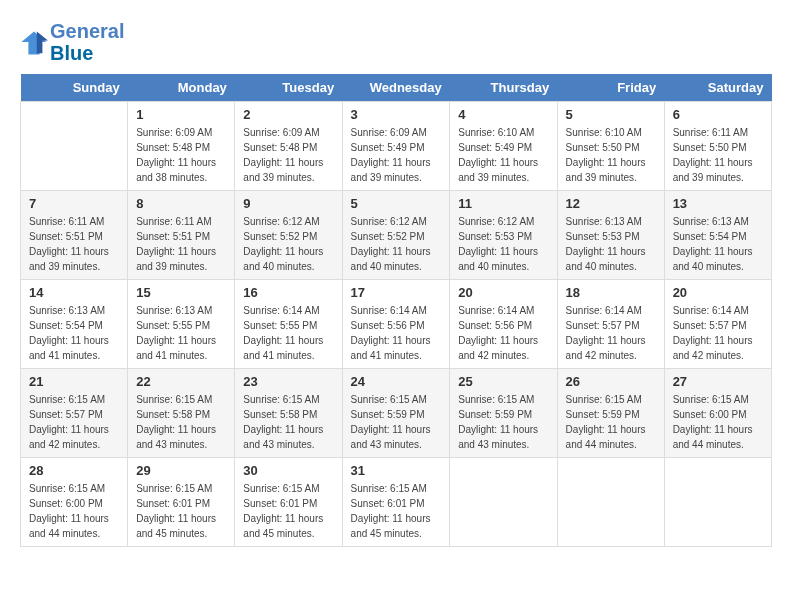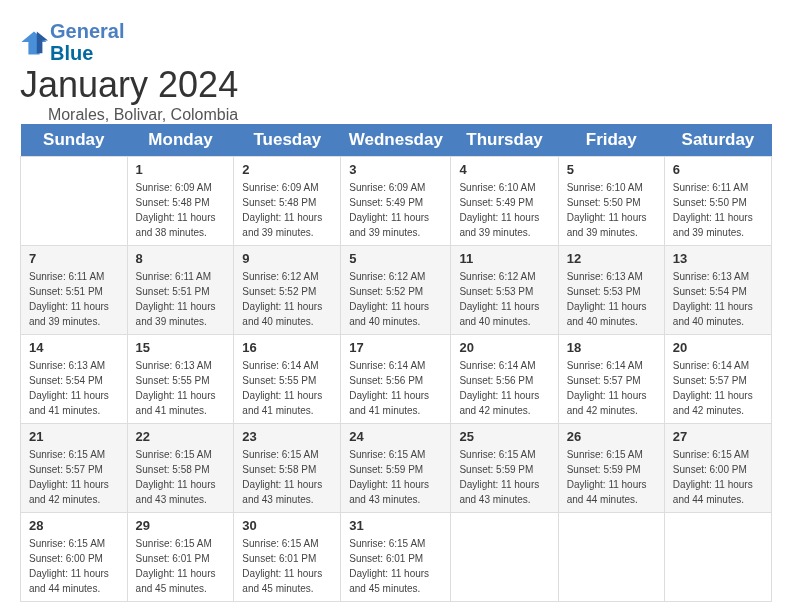--- a/index.html
+++ b/index.html
@@ -6,22 +6,22 @@
     body {
       font-family: Arial, sans-serif;
       background: #fff;
       width: 792px;
       min-height: 612px;
       padding: 20px;
     }
     .header {
       display: flex;
       justify-content: space-between;
-      align-items: flex-start;
-      flex-direction: column;
+      align-items: center;
+      margin-bottom: 10px;
     }
     .logo {
       display: flex;
       align-items: center;
     }
     .logo-icon {
       width: 28px;
       height: 28px;
       margin-right: 2px;
     }
@@ -39,22 +39,22 @@
     }
     table {
       width: 100%;
       border-collapse: collapse;
       font-size: 11px;
     }
     thead th {
       background-color: #4a7fc1;
       color: #fff;
       padding: 6px 8px;
-      text-align: center;
-      font-size: 17px;
+      text-align: right;
+      font-size: 13px;
       font-weight: bold;
     }
     tbody tr {
       vertical-align: top;
     }
     tbody tr:nth-child(odd) {
       background-color: #fff;
     }
     tbody tr:nth-child(even) {
       background-color: #f5f5f5;
@@ -91,24 +91,20 @@
       <polygon points="20,5 38,20 28,20 28,38 12,38 12,20 2,20" fill="#4a90d9"></polygon>
       <polygon points="24,5 40,18 32,18 32,36 24,36" fill="#2a5a9f"></polygon>
     </svg>
     <div>
       <div style="font-size:20px;font-weight:bold;color:#333;line-height:1.1;">
         <span style="color:#4a7fc1;">General</span><br>
         <span style="color:#0369a1;">Blue</span>
       </div>
     </div>
   </div>
-  <div class="title-section">
-    <div class="month-year">January 2024</div>
-    <div class="location">Morales, Bolivar, Colombia</div>
-  </div>
 </div>
 
 <table>
   <thead>
     <tr>
     <th>Sunday</th>
         <th>Monday</th>
         <th>Tuesday</th>
         <th>Wednesday</th>
         <th>Thursday</th>

